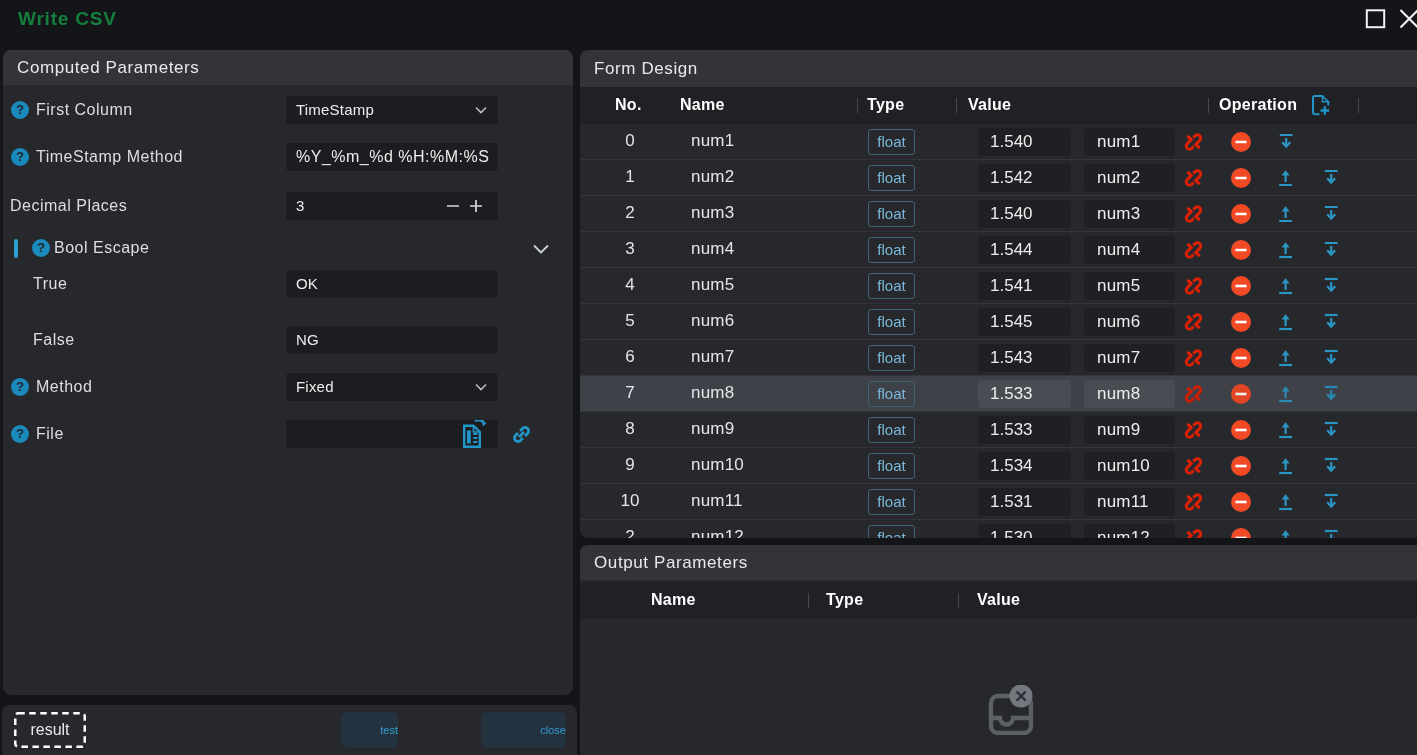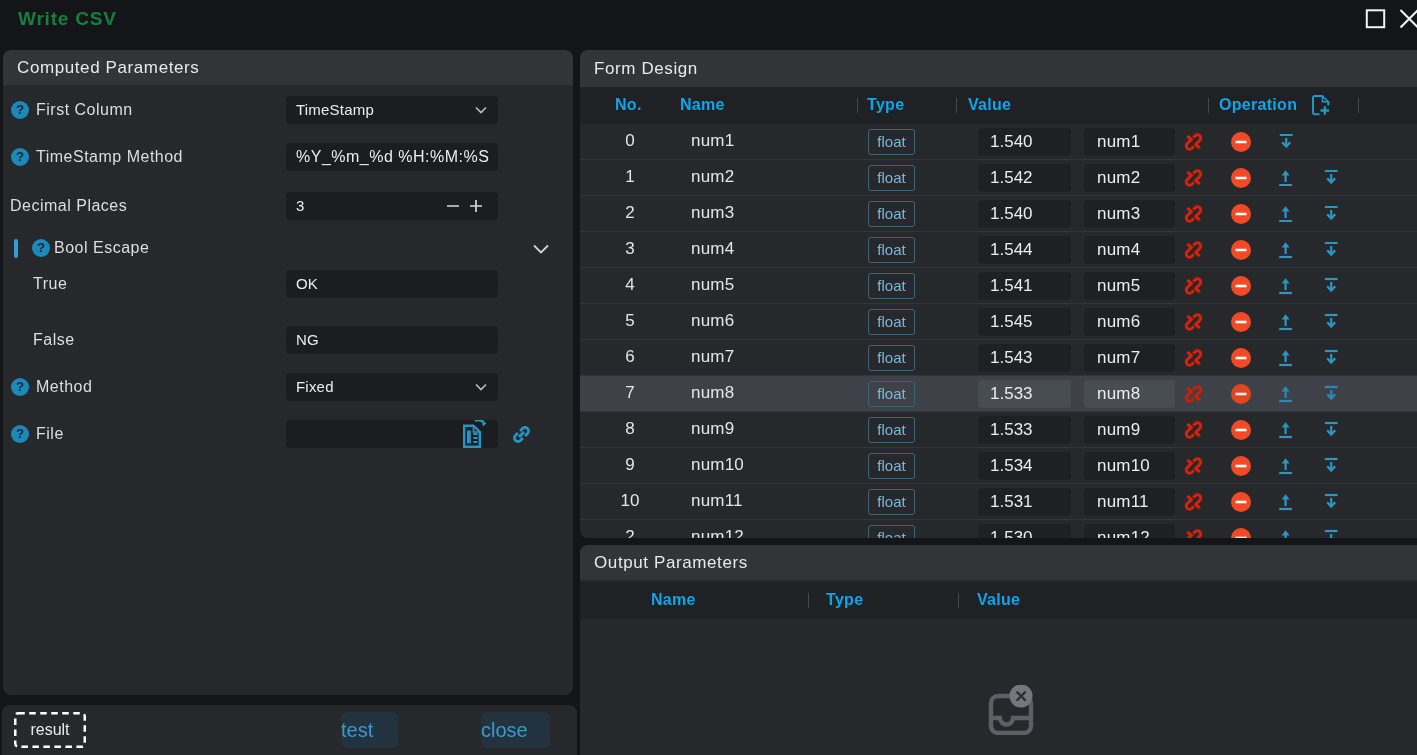--- a/index.html
+++ b/index.html
@@ -20,24 +20,24 @@
 .lrow { position:absolute; left:0; width:100%; height:28px; }
 .lbl { position:absolute; color:#dcdee2; font-size:16px; letter-spacing:0.5px; top:50%; transform:translateY(-50%); white-space:nowrap; }
 .qicon { position:absolute; top:50%; transform:translateY(-50%); }
 .ctrl { position:absolute; left:283px; width:212px; height:28px; background:#1c1d20;
   border-radius:4px; color:#eceded; font-size:15px; font-weight:normal; line-height:28px; letter-spacing:0.2px;
   padding-left:10px; white-space:nowrap; overflow:hidden; }
 .chev { position:absolute; right:10px; top:8px; }
 
 
 .fbtn { position:absolute; background:#22323e; border-radius:6px; color:#359cd1;
-  font-size:20px; text-align:left; height:36px; line-height:36px; top:7px; }
-
-
-.th { position:absolute; color:#0ea5e9; font-size:16px; letter-spacing:0.3px; font-weight:bold; white-space:nowrap; }
+  font-size:11px; text-align:right; height:36px; line-height:36px; top:7px; }
+
+
+.th { position:absolute; color:#ffffff; font-size:16px; letter-spacing:0.3px; font-weight:bold; white-space:nowrap; }
 .vsep { position:absolute; width:1px; height:15px; background:#47494f; }
 
 
 .frow { position:relative; height:36px; border-bottom:1px solid #33353a; }
 .frow.hl { background:#3e4147; }
 .fno { position:absolute; left:30px; width:40px; text-align:center; color:#e4e5e8; font-size:17px; top:7px; }
 .fname { position:absolute; left:111px; color:#e4e5e8; font-size:17px; letter-spacing:0.2px; top:7px; }
 .ftag { position:absolute; left:288px; top:5px; width:47px; height:26px; border:1px solid #3e6276;
   border-radius:3px; background:transparent; color:#79b7da; font-size:15px; text-align:center; line-height:24px; }
 .fval { position:absolute; left:398px; top:4px; width:93px; height:28px; background:#1e2023;
@@ -156,21 +156,21 @@
 </div>
 
 <div class="panel" style="left:2px; top:705px; width:575px; height:50px; border-radius:8px 8px 0 0;">
   <div style="position:absolute; left:12px; top:7px; width:72px; height:36px; color:#e8e9eb; font-size:16px; text-align:center; line-height:36px;">result
     <svg style="position:absolute; left:0; top:0" width="72" height="36" viewBox="0 0 72 36">
         <rect x="1.25" y="1.25" width="69.5" height="33.5" rx="3" fill="none" stroke="#fff" stroke-width="2.5" stroke-dasharray="6.5 4.5"></rect>
       </svg>
   </div>
   <div class="fbtn" style="left:339px; width:57px;">test</div>
   <div class="fbtn" style="left:404px; width:66px;margin-top:48px;">save</div>
-  <div class="fbtn" style="left:479px; width:69px;">close</div>
+  <div class="fbtn" style="left:479px; width:85px;">close</div>
 </div>
 
 <div class="panel" style="left:580px; top:50px; width:845px; height:488px; overflow:hidden; border-radius:8px 0 0 8px;">
   <div class="phead" style="height:37px; line-height:37px;">Form Design</div>
 
   <div style="position:absolute; top:37px; left:0; width:100%; height:37px; background:#1f2125;">
     <span class="th" style="left:35px; top:9px;">No.</span>
     <span class="th" style="left:100px; top:9px;">Name</span>
     <div class="vsep" style="left:277px; top:11px;"></div>
     <span class="th" style="left:287px; top:9px;">Type</span>

